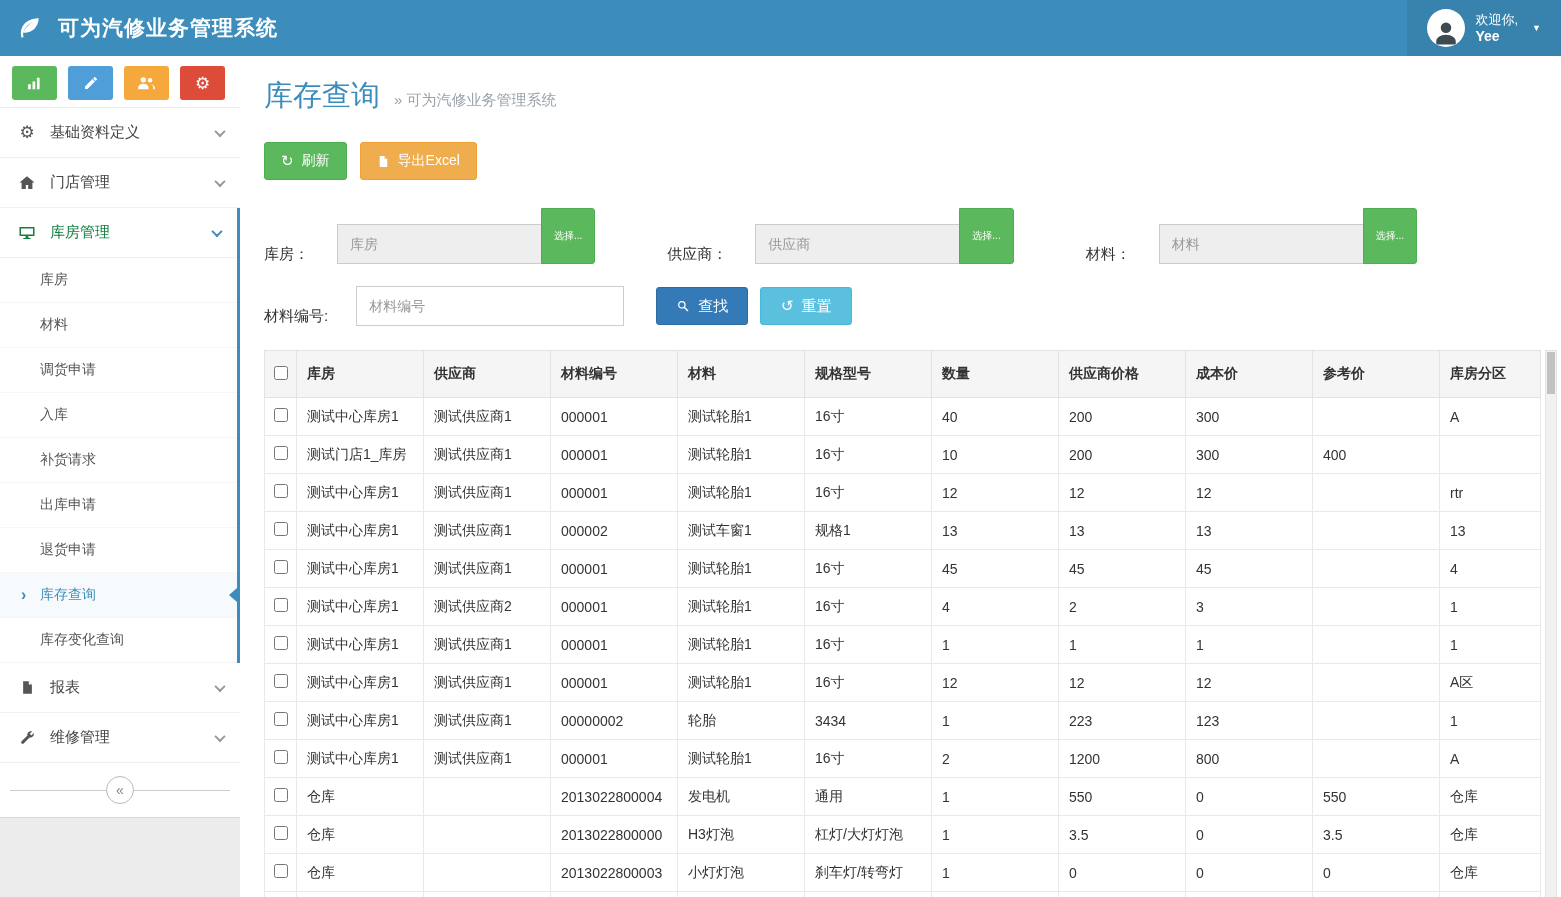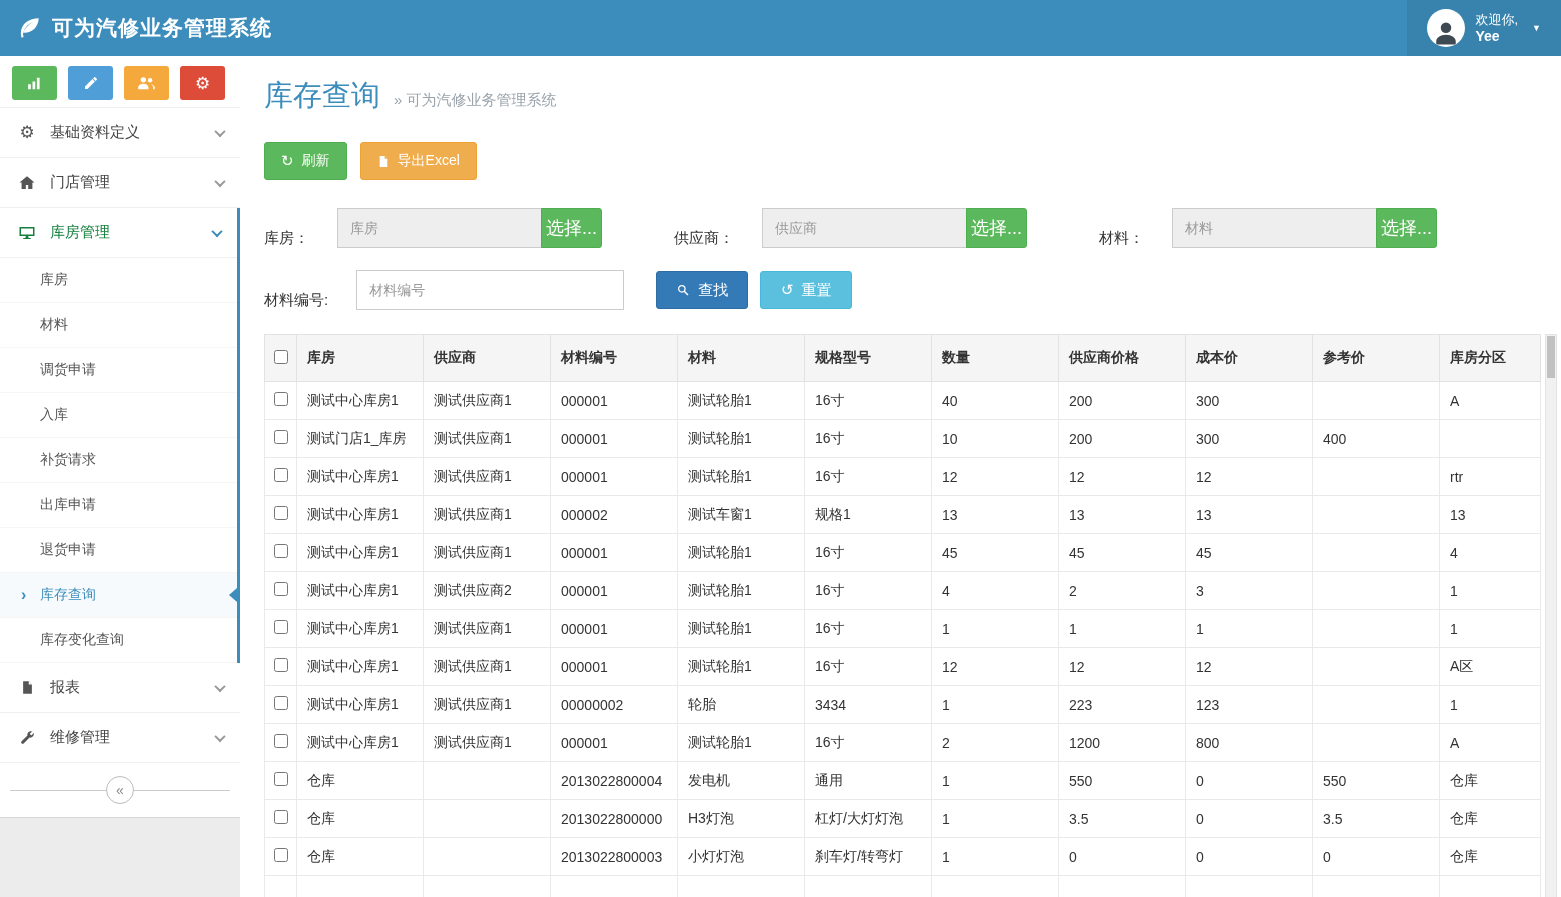--- a/index.html
+++ b/index.html
@@ -1,21 +1,21 @@
 <!DOCTYPE html>
 <html><head>
 <meta charset="utf-8">
 <style>
   * { margin:0; padding:0; box-sizing:border-box; }
   html,body { width:1561px; height:897px; overflow:hidden; background:#fff;
     font-family:"Liberation Sans","DejaVu Sans",sans-serif; }
 
   
   .topbar { height:56px; background:#3c8dbc; display:flex; align-items:center; padding-left:16px; }
-  .brand { display:flex; align-items:center; gap:10px; color:#fff; }
+  .brand { display:flex; align-items:center; gap:16px; color:#fff; }
   .brand-title { font-size:21px; font-weight:bold; letter-spacing:1px; }
   .user-box { margin-left:auto; height:56px; display:flex; align-items:center; gap:10px;
     padding:0 20px; background:rgba(0,0,0,0.07); cursor:pointer; }
   .avatar { width:38px; height:38px; background:#fff; border-radius:50%; overflow:hidden;
     display:flex; align-items:flex-end; justify-content:center; }
   .welcome { color:#fff; font-size:13px; line-height:16px; }
   .welcome b { font-size:14px; }
   .caret { color:#fff; font-size:9px; margin-left:4px; }
 
   
@@ -68,22 +68,22 @@
   .filters { margin-top:28px; }
   .frow { display:flex; align-items:center; }
   .frow2 { margin-top:22px; }
   .fgroup { display:flex; align-items:flex-end; }
   .fgroup + .fgroup { margin-left:72px; }
   .flabel { font-size:15px; color:#333; margin-right:28px; white-space:nowrap; }
   .finput { height:40px; border:1px solid #ccc; background:#eee; padding:0 12px;
     font-size:14px; color:#555; width:205px; outline:none; }
   .finput::placeholder { color:#999; }
   .finput-white { background:#fff; width:268px; }
-  .btn-select { height:40px; margin-left:-1px; background:#5cb85c; border:1px solid #4cae4c;
-    color:#fff; font-size:18px; padding:0 4px; cursor:pointer; border-radius:0 3px 3px 0; white-space:nowrap; }
+  .btn-select { height:56px; margin-left:-1px; background:#5cb85c; border:1px solid #4cae4c;
+    color:#fff; font-size:10px; padding:0 12px; cursor:pointer; border-radius:0 3px 3px 0; white-space:nowrap; }
   .btn-search { margin-left:32px; background:#337ab7; border-color:#2e6da4; width:92px;
     justify-content:center; font-size:15px; }
   .btn-reset { margin-left:12px; background:#5bc0de; border-color:#46b8da; width:92px;
     justify-content:center; font-size:15px; }
 
   
   .table-zone { position:relative; margin-top:24px; padding-right:20px; }
   table.inv { width:100%; border-collapse:collapse; table-layout:fixed; font-size:14px; color:#333; background:#fff; }
   .inv th { background:#f5f5f5; border:1px solid #e2e2e2; text-align:left; font-weight:bold;
     height:47px; padding:0 10px; white-space:nowrap; overflow:hidden; }

